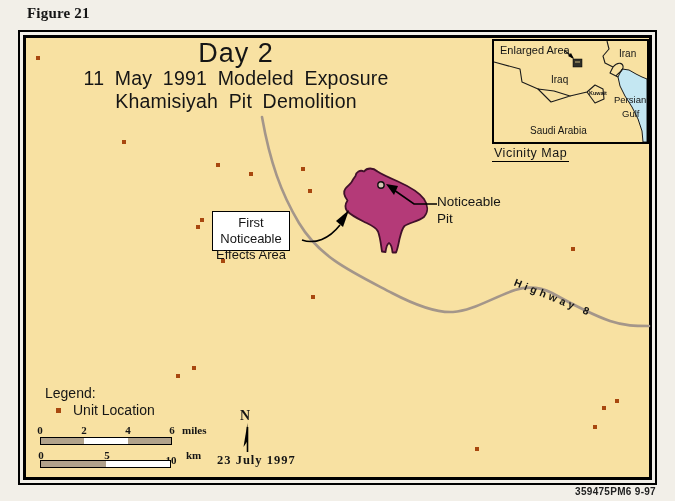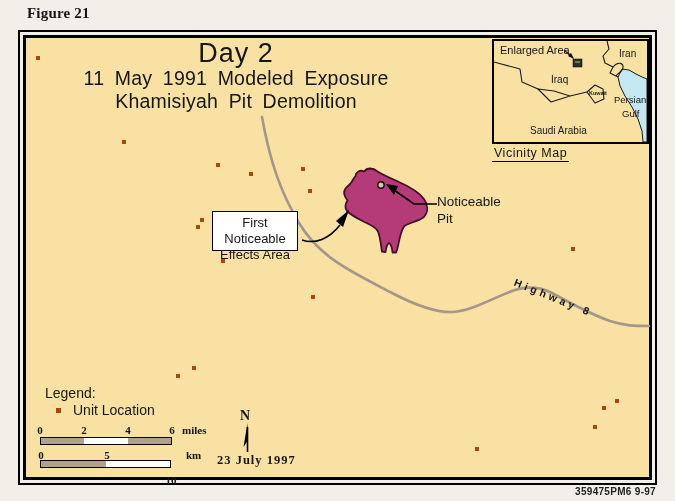--- a/index.html
+++ b/index.html
@@ -17,21 +17,21 @@
 
   .outer-frame{left:18px;top:30px;width:639px;height:455px;border:2px solid var(--frame)}
   .inner-frame{position:absolute;left:3px;top:3px;right:3px;bottom:3px;border:3px solid var(--frame);background:var(--map_bg)}
 
   .overlay{left:0;top:0;width:675px;height:501px;pointer-events:none;z-index:3}
 
   .map-title{left:30px;top:40px;width:412px;text-align:center;z-index:4}
   .map-title .t1{font-size:27px;line-height:27px;letter-spacing:1px}
   .map-title .t2,.map-title .t3{font-size:19.5px;line-height:23px;word-spacing:5px;letter-spacing:.2px}
 
-  .effects-box{left:212px;top:211px;width:86px;height:40px;background:var(--label_box_bg);
+  .effects-box{left:212px;top:211px;width:78px;height:40px;background:var(--label_box_bg);
     border:1.5px solid #000;z-index:4;text-align:center;font-size:13px;line-height:16px;padding-top:3px}
   .pit-label{left:437px;top:193px;font-size:13.5px;line-height:17px;z-index:4}
   .highway-label{left:517px;top:276px;font-size:10.5px;font-weight:bold;letter-spacing:3.5px;
     transform:rotate(22deg);transform-origin:left top;z-index:4;white-space:nowrap}
 
   .legend-heading{left:45px;top:385px;font-size:14px;z-index:4}
   .legend-swatch{left:56px;top:408px;width:5px;height:5px;background:var(--unit_dot);z-index:4}
   .legend-item-label{left:73px;top:402px;font-size:14px;z-index:4}
 
   .tick{position:absolute;width:14px;text-align:center;font-family:"Liberation Serif",serif;
@@ -125,21 +125,21 @@
 <span class="tick" style="left:165px;top:424px">6</span>
 <span class="unit-word" style="left:182px;top:424px">miles</span>
 <div class="bar" style="left:40px;top:437px;width:132px">
   <div class="seg tan" style="width:44px"></div>
   <div class="seg white" style="width:44px"></div>
   <div class="seg tan" style="width:44px"></div>
 </div>
 
 <span class="tick" style="left:34px;top:449px">0</span>
 <span class="tick" style="left:100px;top:449px">5</span>
-<span class="tick" style="left:164px;top:474px">10</span>
+<span class="tick" style="left:164px;top:454px">10</span>
 <span class="unit-word" style="left:186px;top:449px">km</span>
 <div class="bar" style="left:40px;top:460px;width:131px">
   <div class="seg tan" style="width:66px"></div>
   <div class="seg white" style="width:65px"></div>
 </div>
 
 <div class="abs north-label">N</div>
 <div class="abs date-label">23 July 1997</div>
 <div class="abs footer-code">359475PM6  9-97</div>
 

